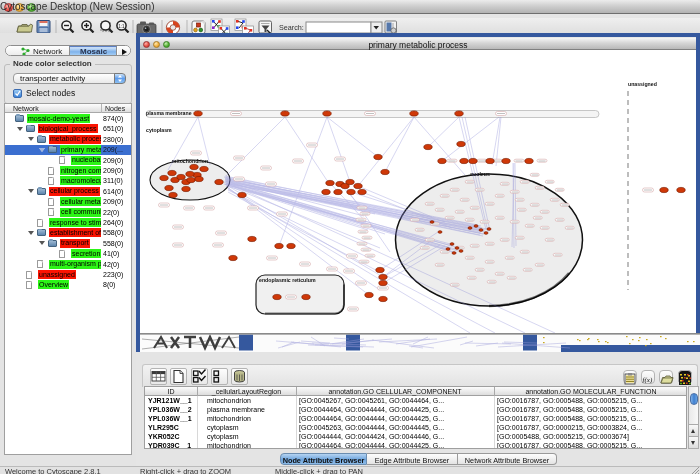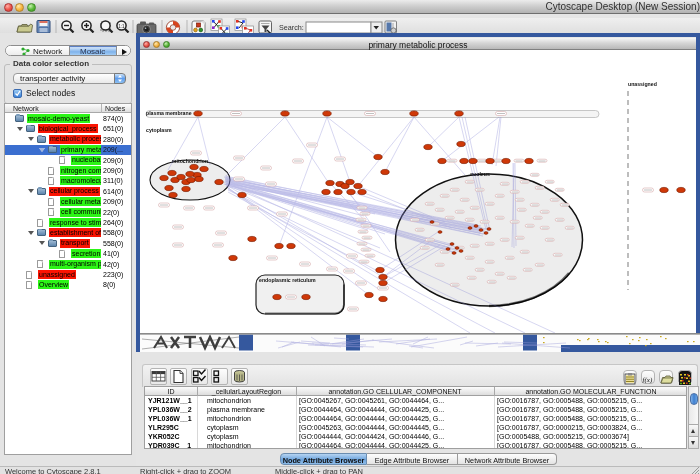--- a/index.html
+++ b/index.html
@@ -1,21 +1,21 @@
 <!DOCTYPE html>
 <html><head><meta charset="utf-8">
 <style>
 *{margin:0;padding:0;box-sizing:border-box}
 html,body{width:700px;height:474px;overflow:hidden}
 body{font-family:"Liberation Sans",sans-serif;background:#e5e5e5;position:relative}
 .abs{position:absolute}
 
 #titlebar{left:0;top:0;width:700px;height:14px;background:linear-gradient(#ececec,#cfcfcf 45%,#b2b2b2);border-bottom:1px solid #6e6e6e;border-radius:4px 4px 0 0}
 #titlebar .dot{position:absolute;top:2.5px;width:9px;height:9px;border-radius:50%}
-#titlebar .t{position:absolute;top:1px;width:100%;text-align:right;font-size:10px;color:#303030}
+#titlebar .t{position:absolute;top:1px;width:100%;text-align:left;font-size:10px;color:#303030}
 
 #toolbar{left:0;top:18px;width:700px;height:19px;background:linear-gradient(#efefef,#dcdcdc);border-bottom:1px solid #9a9a9a}
 
 #cp{left:0;top:33px;width:136px;height:433px;background:#e4e4e4}
 #cphead{left:0;top:0;width:136px;height:14px;background:linear-gradient(#efefef,#d5d5d5);border-bottom:1px solid #b5b5b5;font-size:9px;color:#222;padding:1px 0 0 5px}
 #tabbar{left:5px;top:12px;width:126px;height:11px;border:1px solid #8d8d8d;border-radius:6px;background:#fff;overflow:hidden;font-size:8px}
 #tabbar .seg{position:absolute;top:0;height:100%;}
 #groupbox{left:4px;top:31px;width:128px;height:40px;border:1px solid #bdbdbd;border-radius:3px}
 #gblabel{left:10px;top:26px;background:#e4e4e4;padding:0 3px;font-size:8px;font-weight:bold;color:#333}
 #dd{left:13px;top:40px;width:106px;height:11px;background:linear-gradient(#fff,#e9e9e9);border:1px solid #9a9a9a;border-radius:4px;font-size:8px;color:#111;padding-left:6px;line-height:10px}
@@ -176,28 +176,28 @@
   <svg width="9" height="9" style="position:absolute;left:15px;top:1px">
           <circle cx="2" cy="2" r="1.6" fill="#2daa2d"></circle>
           <circle cx="7" cy="3.5" r="1.6" fill="#2daa2d"></circle>
           <circle cx="3" cy="7" r="1.6" fill="#2daa2d"></circle>
           <line x1="2" y1="2" x2="7" y2="3.5" stroke="#2daa2d" stroke-width="0.7"></line>
           <line x1="7" y1="3.5" x2="3" y2="7" stroke="#2daa2d" stroke-width="0.7"></line>
         </svg>
   <span style="position:absolute;left:27px;top:0.5px;color:#222">Network</span>
       </div>
  <div class="seg" style="left:63px;width:48px;background:linear-gradient(#b4ccf0 3%,#cfe3fa 8%,#7fb2ea 60%,#a3cdf5);border-left:1px solid #8d8d8d;border-right:1px solid #8d8d8d;border-top:1.5px solid #5b7fc4">
-  <span style="position:absolute;left:10px;top:0px;font-weight:normal;color:#2b3550">Mosaic</span>
+  <span style="position:absolute;left:10px;top:0px;font-weight:bold;color:#2b3550">Mosaic</span>
       </div>
  <div class="seg" style="left:112px;width:14px;background:linear-gradient(#fff,#ececec)">
   <div style="position:absolute;left:4px;top:2.5px;width:0;height:0;border-top:3px solid transparent;border-bottom:3px solid transparent;border-left:5px solid #111"></div>
       </div>
 </div>
 <div class="abs" id="groupbox"></div>
-    <div class="abs" id="gblabel">Data color selection</div>
+    <div class="abs" id="gblabel">Node color selection</div>
 <div class="abs" id="dd">transporter activity</div>
 <div class="abs" id="ddbtn">
       <svg width="12" height="11" style="position:absolute;left:-1px;top:-1px">
         <path d="M6 2 L8 4.5 H4 Z" fill="#fff"></path>
         <path d="M6 9 L8 6.5 H4 Z" fill="#fff"></path>
       </svg>
     </div>
 <div class="abs" id="cb">
       <svg width="9" height="9" style="position:absolute;left:-1px;top:-1px">
         <path d="M2.5 4.5 L4.2 6.3 L7 2" fill="none" stroke="#fff" stroke-width="1.3"></path>

